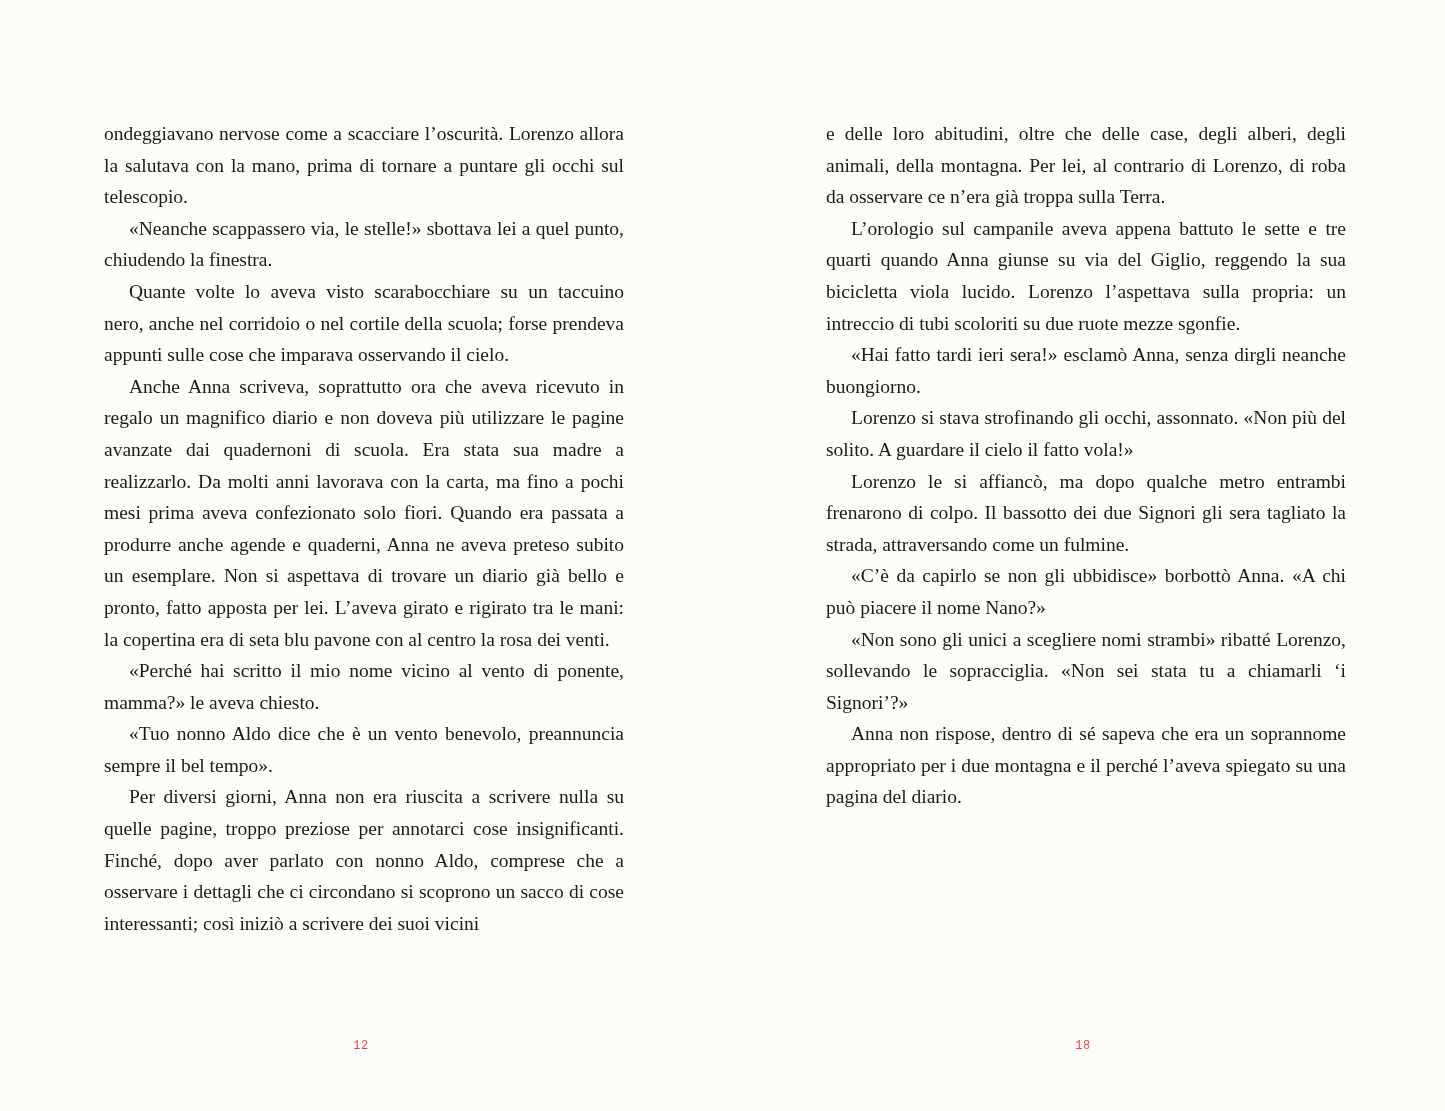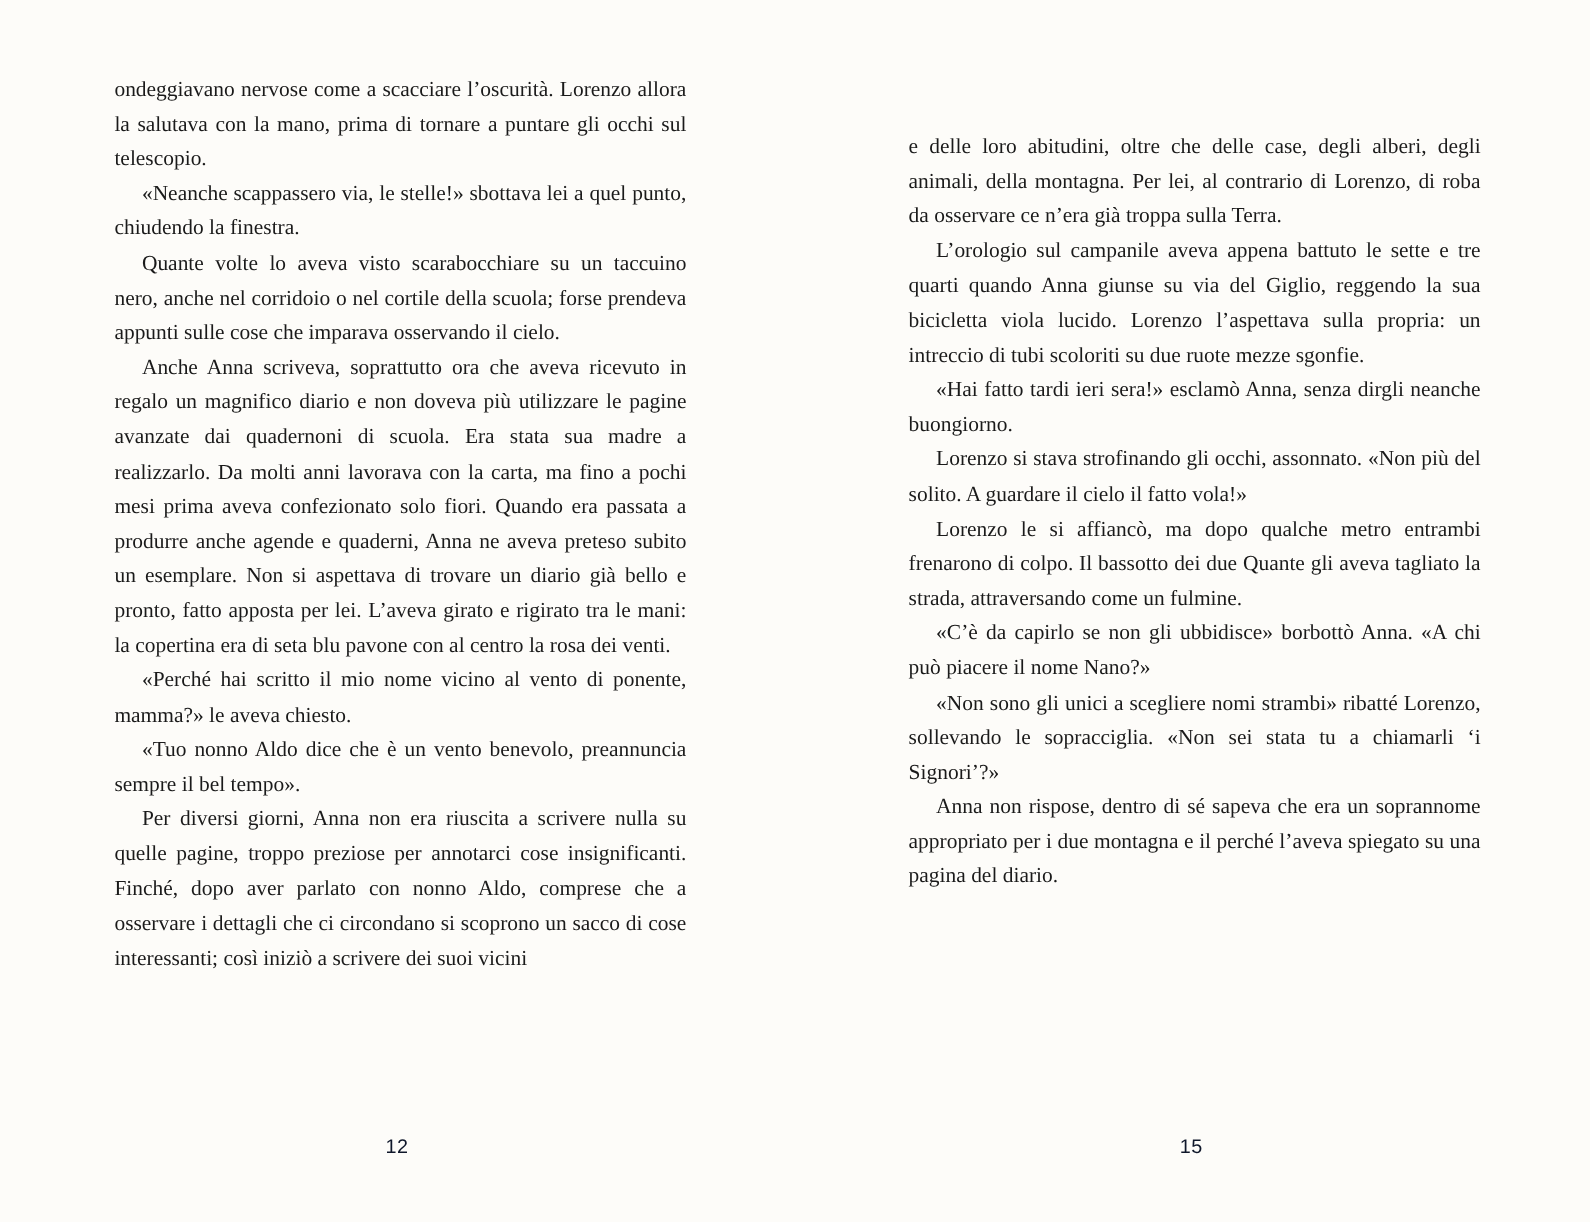--- a/index.html
+++ b/index.html
@@ -20,42 +20,42 @@
     height: 1111px;
     display: flex;
     box-sizing: border-box;
   }
   .page {
     position: relative;
     width: 722px;
     height: 1111px;
     box-sizing: border-box;
   }
-  .page-left  { padding: 66px 98px 0 104px; }
+  .page-left  { padding: 118px 98px 0 104px; }
   .page-right { padding: 118px 98px 0 104px; }
   .text-block {
     font-size: 19.5px;
     line-height: 31.6px;
     text-align: justify;
     text-justify: inter-word;
     hyphens: manual;
   }
   .text-block p {
     margin: 0;
     text-indent: 0;
   }
   .text-block p.indent {
     text-indent: 25px;
   }
   .folio {
     position: absolute;
     bottom: 58px;
-    font-size: 18px;
-    font-family: Liberation Sans, sans-serif;
-    color: #0f172a;
+    font-size: 12px;
+    font-family: Liberation Mono, monospace;
+    color: #ef4444;
     letter-spacing: 0.5px;
   }
   .folio-left  { left: 0; width: 722px; text-align: center; }
   .folio-right { left: 0; width: 722px; text-align: center; }
 </style>
 </head>
 <body>
 
 <div class="spread">
 
@@ -71,21 +71,21 @@
     </div>
     <div class="folio folio-left">12</div>
   </div>
 
   <div class="page page-right">
     <div class="text-block">
       <p>e delle loro abitudini, oltre che delle case, degli alberi, degli animali, della montagna. Per lei, al contrario di Lorenzo, di roba da osservare ce n’era già troppa sulla Terra.</p>
       <p class="indent">L’orologio sul campanile aveva appena battuto le sette e tre quarti quando Anna giunse su via del Giglio, reggendo la sua bicicletta viola lucido. Lorenzo l’aspettava sulla propria: un intreccio di tubi scoloriti su due ruote mezze sgonfie.</p>
       <p class="indent">«Hai fatto tardi ieri sera!» esclamò Anna, senza dirgli neanche buongiorno.</p>
       <p class="indent">Lorenzo si stava strofinando gli occhi, assonnato. «Non più del solito. A guardare il cielo il fatto vola!»</p>
-      <p class="indent">Lorenzo le si affiancò, ma dopo qualche metro entrambi frenarono di colpo. Il bassotto dei due Quante gli aveva tagliato la strada, attraversando come un fulmine.</p>
+      <p class="indent">Lorenzo le si affiancò, ma dopo qualche metro entrambi frenarono di colpo. Il bassotto dei due Signori gli sera tagliato la strada, attraversando come un fulmine.</p>
       <p class="indent">«C’è da capirlo se non gli ubbidisce» borbottò Anna. «A chi può piacere il nome Nano?»</p>
       <p class="indent">«Non sono gli unici a scegliere nomi strambi» ribatté Lorenzo, sollevando le sopracciglia. «Non sei stata tu a chiamarli ‘i Signori’?»</p>
       <p class="indent">Anna non rispose, dentro di sé sapeva che era un soprannome appropriato per i due montagna e il perché l’aveva spiegato su una pagina del diario.</p>
     </div>
-    <div class="folio folio-right">15</div>
+    <div class="folio folio-right">18</div>
   </div>
 
 </div>
 
 </body></html>

